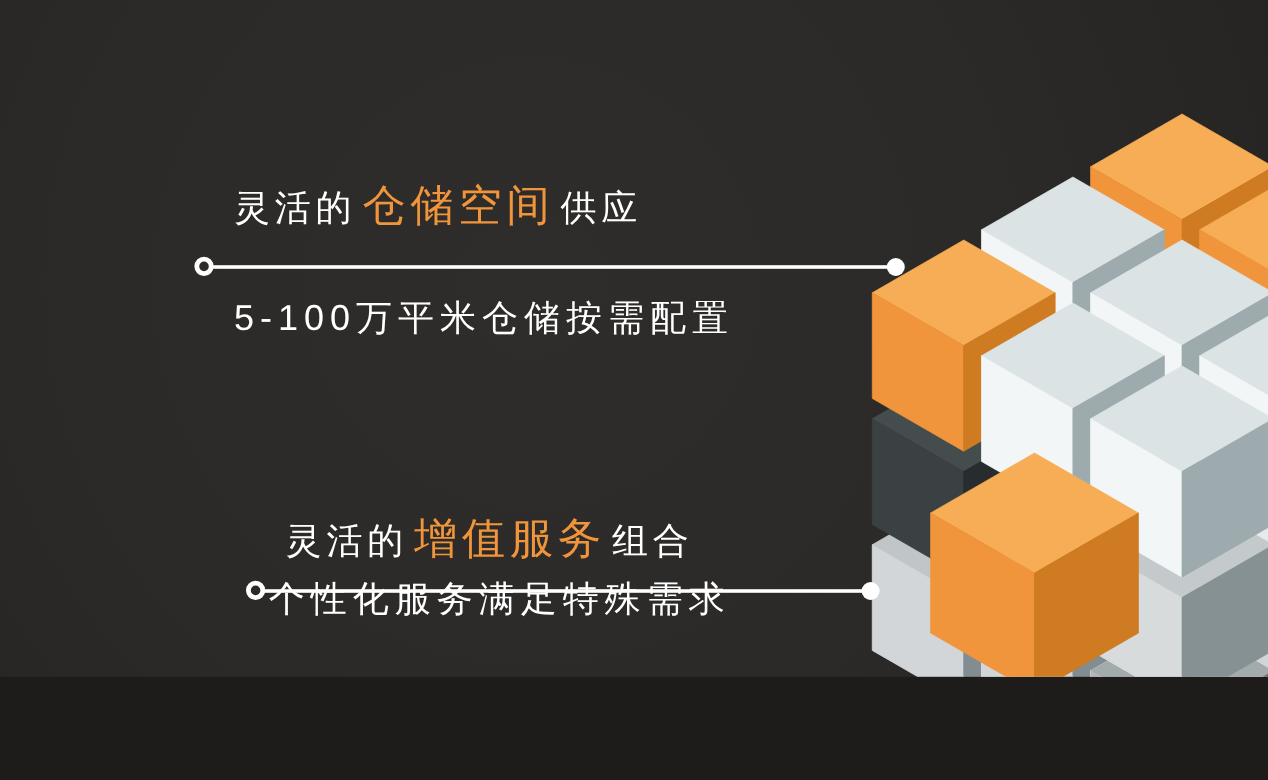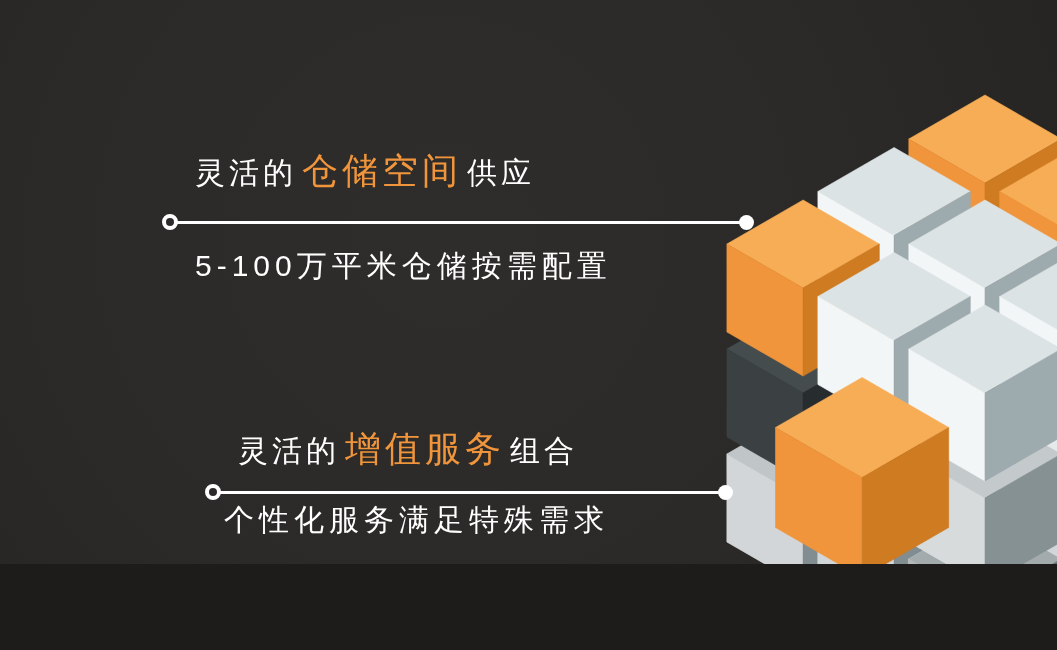--- a/index.html
+++ b/index.html
@@ -69,21 +69,21 @@
     line-height:40px;
     white-space:nowrap;
   }
   
   .f1 .heading{left:195px;top:150px;}
   .f1 .rule{left:162px;top:214px;width:592px;}
   .f1 .subtitle{left:195px;top:246px;}
   
   .f2 .heading{left:238px;top:428px;}
   .f2 .rule{left:205px;top:484px;width:528px;}
-  .f2 .subtitle{left:224px;top:500px;}
+  .f2 .subtitle{left:224px;top:480px;}
 </style>
 </head>
 <body>
 
 <div class="stage">
 
   <svg id="cubes" viewBox="0 0 1057 650" aria-hidden="true">
       <polygon points="985.0,305.0 1061.2,349.0 985.0,393.0 908.8,349.0" fill="#454c4e" stroke="#454c4e" stroke-width="0.6"></polygon>
       <polygon points="908.8,349.0 985.0,393.0 985.0,481.0 908.8,437.0" fill="#3b4143" stroke="#3b4143" stroke-width="0.6"></polygon>
       <polygon points="1061.2,349.0 985.0,393.0 985.0,481.0 1061.2,437.0" fill="#272c2e" stroke="#272c2e" stroke-width="0.6"></polygon>

